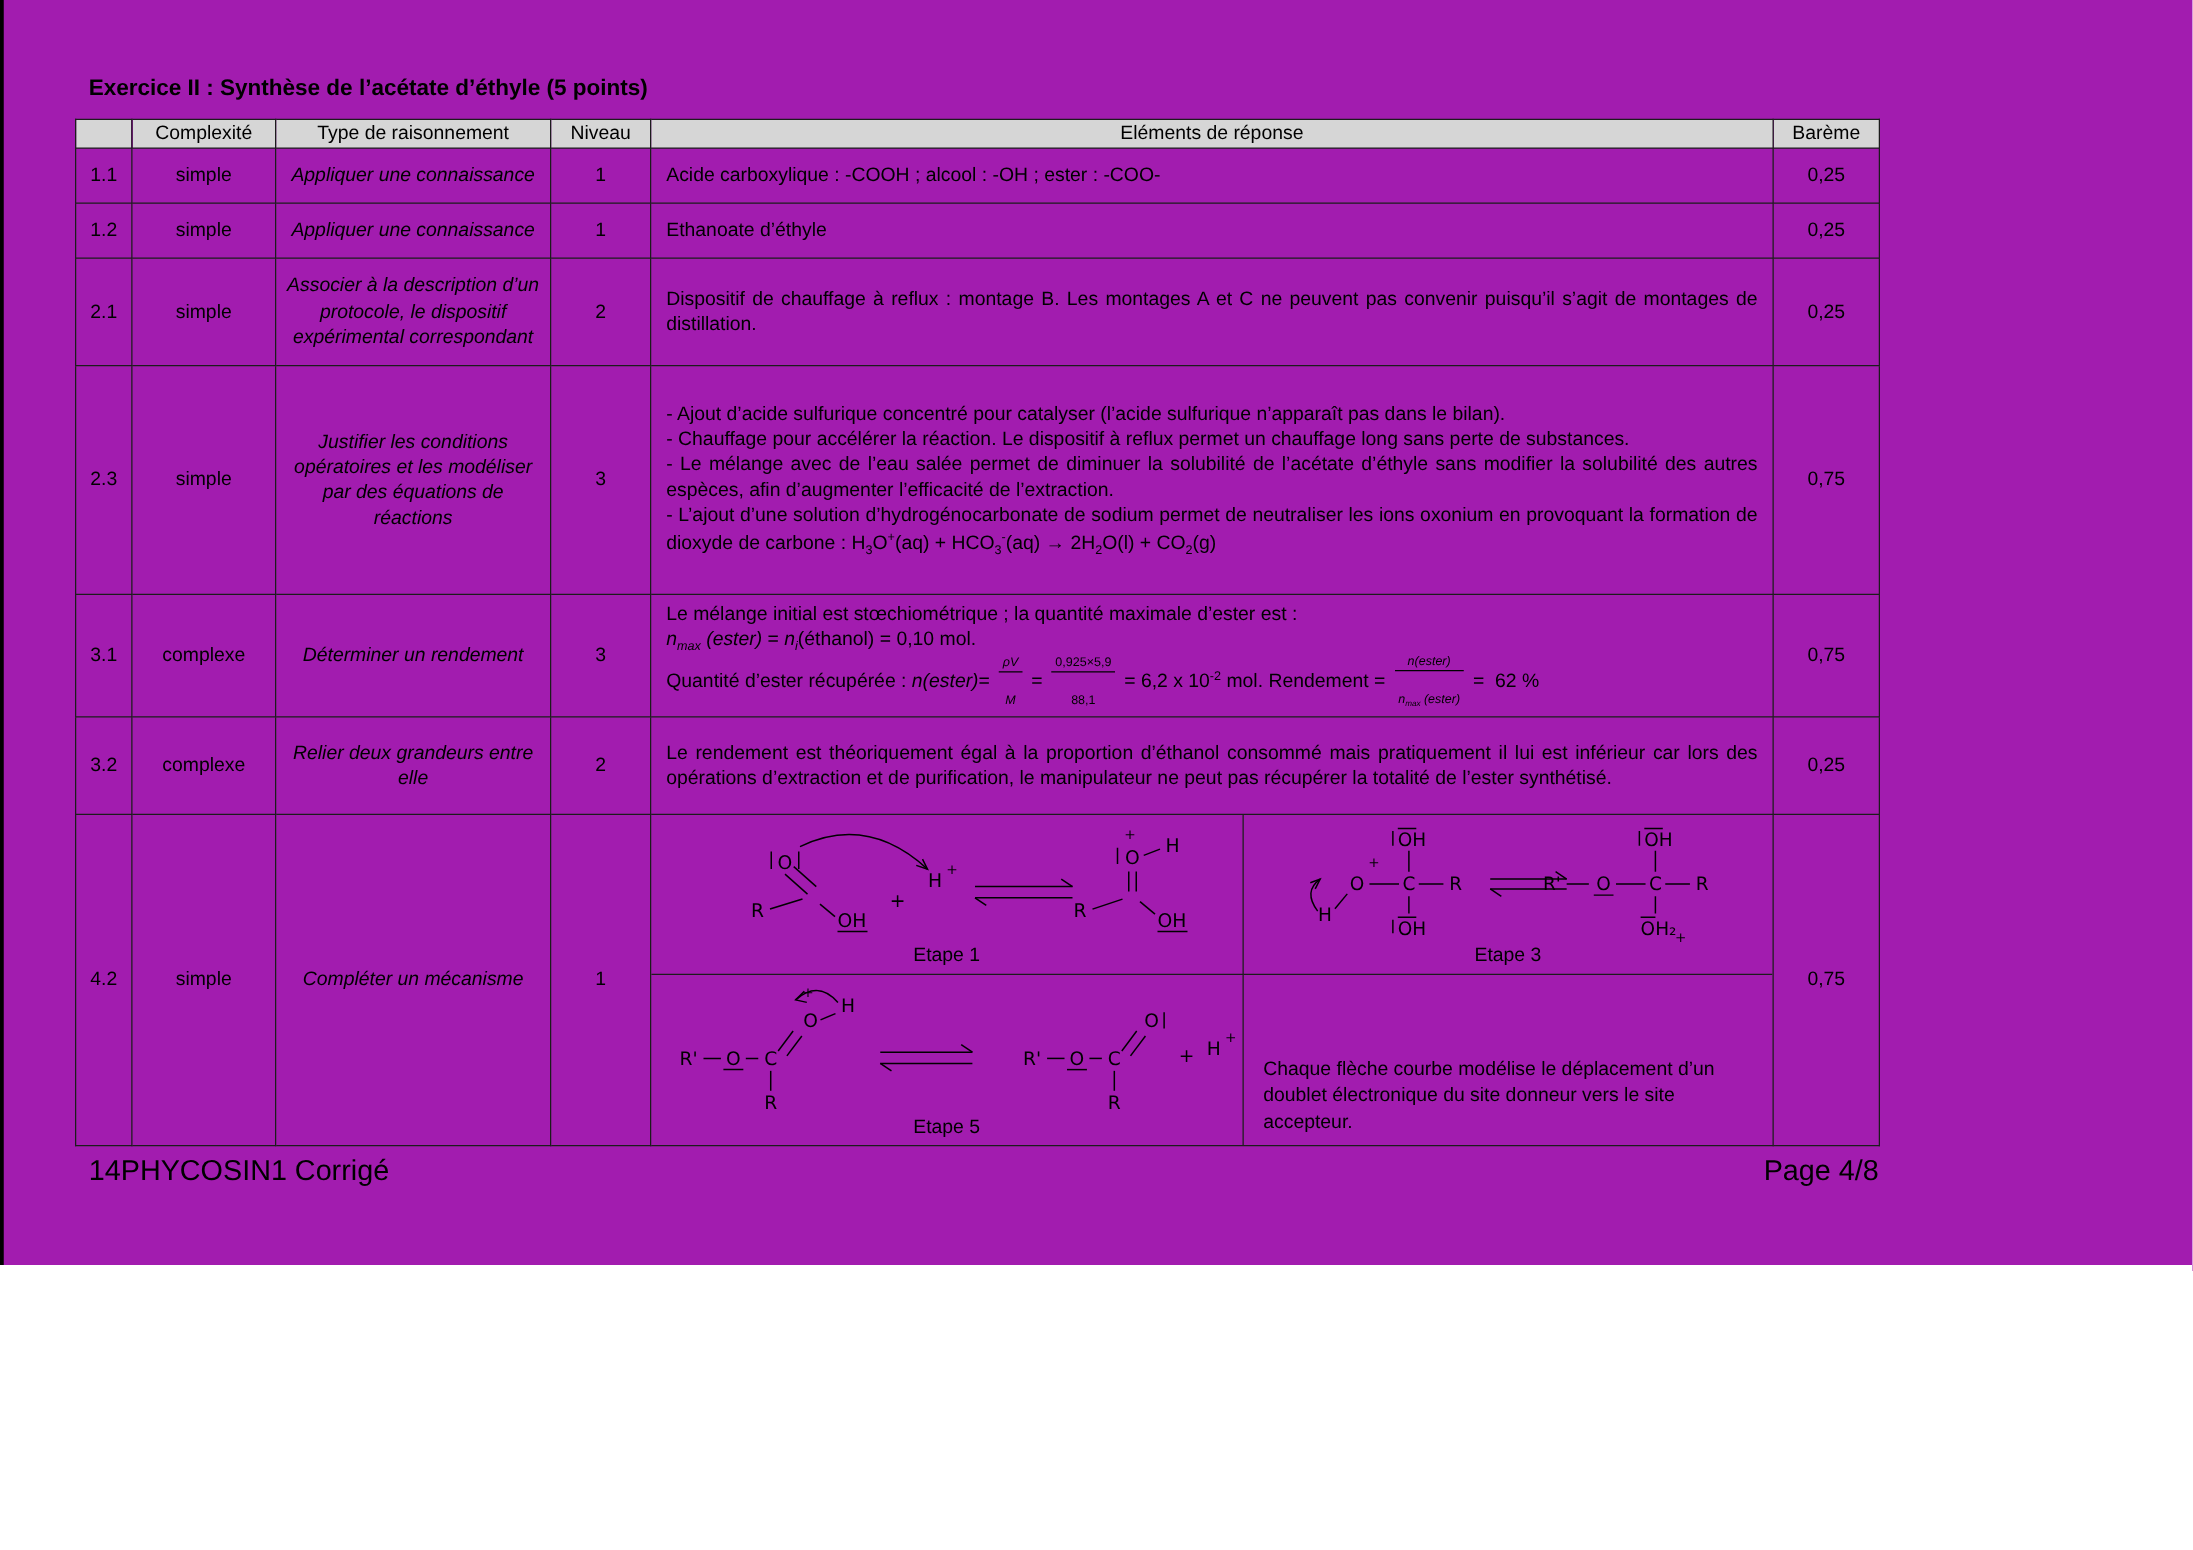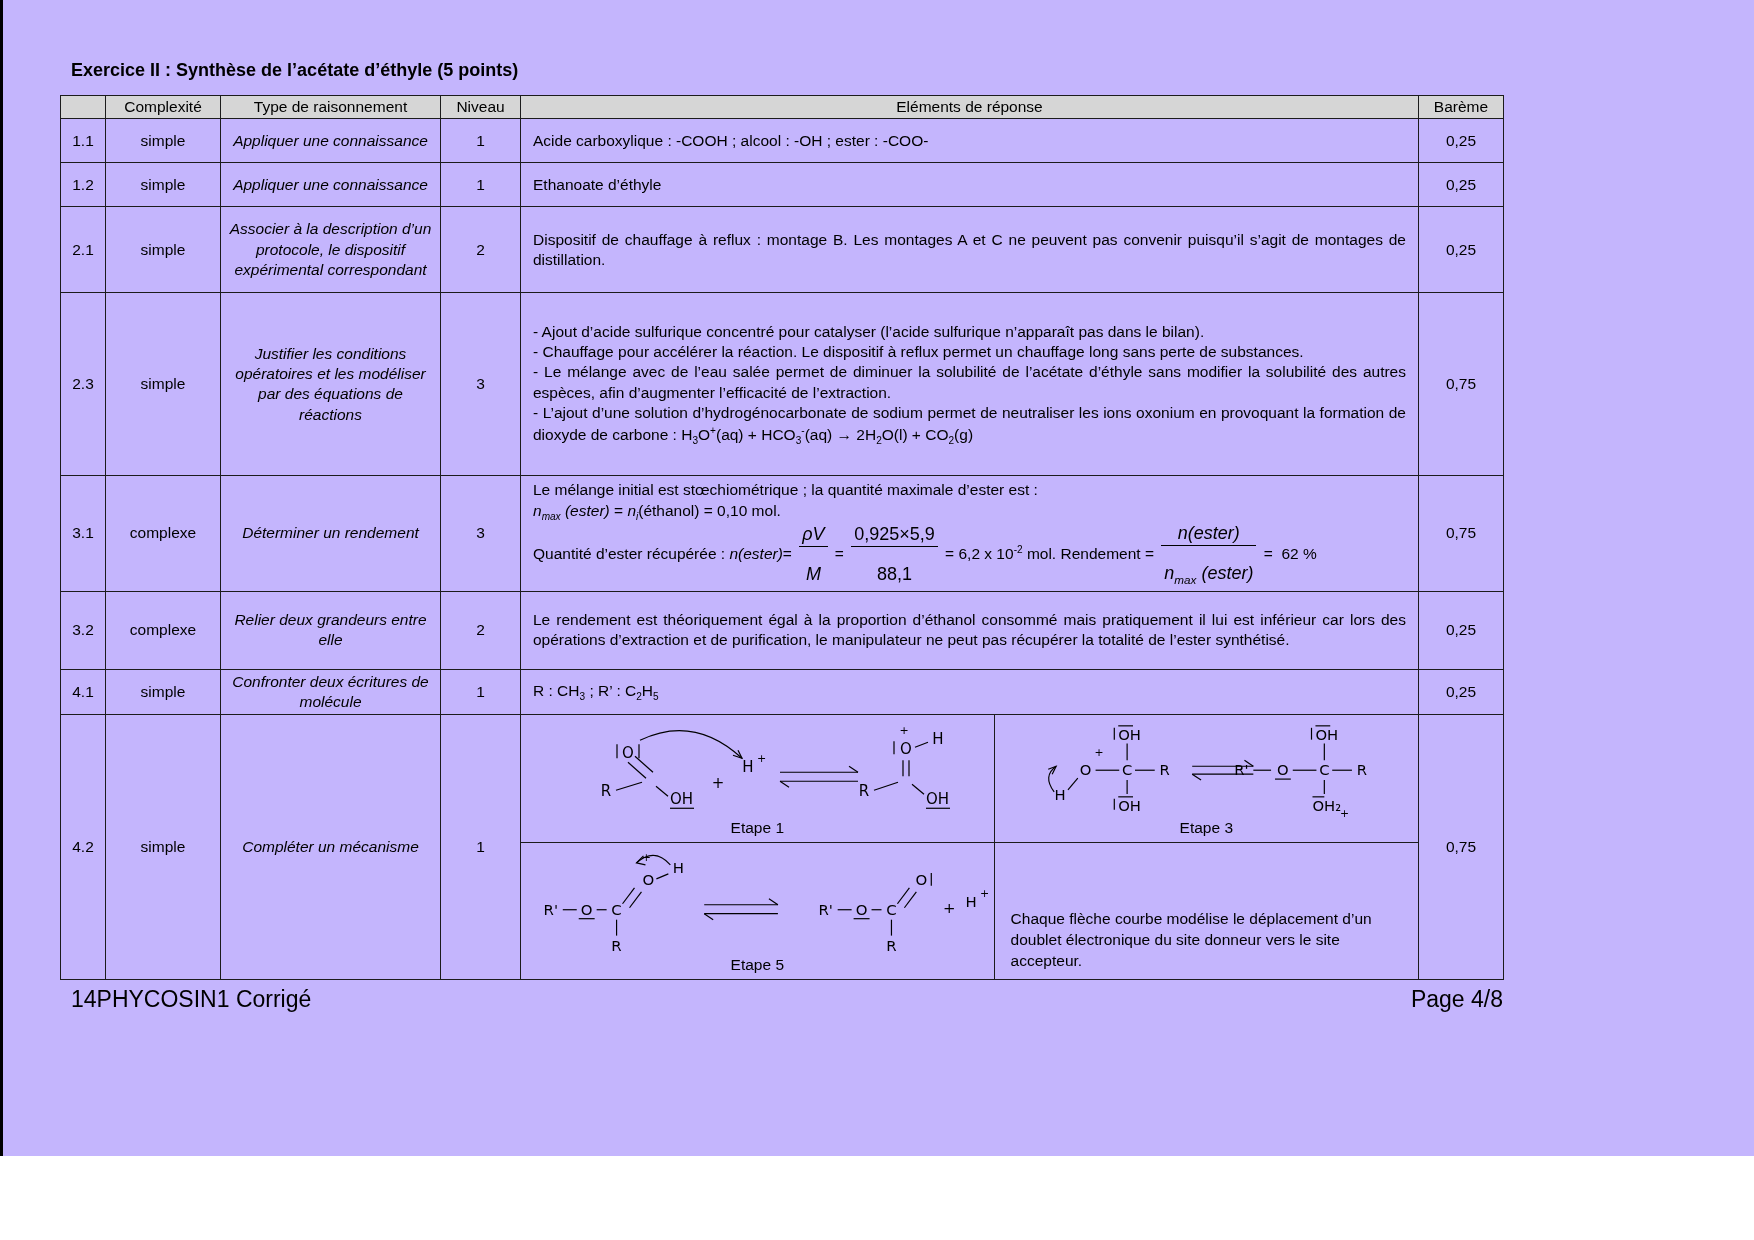--- a/index.html
+++ b/index.html
@@ -1,33 +1,33 @@
 <!DOCTYPE html>
 <html><head>
 <meta charset="utf-8">
 <style>
   * { box-sizing: border-box; }
   html,body { margin:0; padding:0; background:#ffffff; }
   body { font-family:"Liberation Sans","DejaVu Sans",sans-serif; color:#000; }
-  .page { width:1754px; height:1156px; position:relative; background:#c4b5fd; border-left:3px solid #000; overflow:hidden; }
+  .page { width:1754px; height:1012px; position:relative; background:#a21caf; border-left:3px solid #000; overflow:hidden; }
   .content { padding:60px 0 0 57px; }
   .title { font-weight:bold; font-size:18px; margin:0 0 14px 11px; }
 
   table.grid { border-collapse:collapse; table-layout:fixed; width:1443px; }
   .grid th, .grid td { border:1px solid #1c1c1c; font-size:15.5px; line-height:1.32; overflow:hidden; }
   .grid thead th { background:#d6d6d6; font-weight:normal; text-align:center; height:23px; padding:1px 4px; }
 
   .c-num, .c-complex, .c-level, .c-bareme { text-align:center; vertical-align:middle; padding:2px 4px; }
   .c-reason { text-align:center; vertical-align:middle; padding:2px 6px;font-style:italic; }
   .c-answer { text-align:justify; vertical-align:middle; padding:4px 12px; }
 
   .h44{height:44px} .h86{height:86px} .h67{height:67px} .h183{height:183px}
   .h98{height:98px} .h78{height:78px} .h42{height:42px} .h264{height:264px}
 
-  .frac { display:inline-flex; flex-direction:column; vertical-align:middle; text-align:center; font-size:18px; line-height:1.2; margin:0 3px;gap:17px; }
+  .frac { display:inline-flex; flex-direction:column; vertical-align:middle; text-align:center; font-size:10px; line-height:1.2; margin:0 3px;gap:17px; }
   .frac .top { border-bottom:1px solid #000; padding:0 3px; display:block; }
   .frac .bot { padding:0 3px; display:block; }
 
   sup { font-size:0.65em; } sub { font-size:0.65em; }
 
   .mech-cell { padding:0 !important; vertical-align:top; }
   .mech-grid { display:grid; grid-template-columns:52.8% 47.2%; grid-template-rows:128px 136px; width:100%; height:264px; }
   .mech-q { position:relative; display:flex; flex-direction:column; align-items:center; justify-content:flex-end; overflow:hidden; }
   .q1 { border-right:1px solid #1c1c1c; border-bottom:1px solid #1c1c1c; }
   .q3 { border-bottom:1px solid #1c1c1c; }
@@ -120,28 +120,20 @@
                 <span class="bot"><i>n<sub>max</sub> (ester)</i></span>
               </span> =&nbsp;&nbsp;62 %</td>
           <td class="c-bareme">0,75</td>
         </tr>
         <tr class="h78">
           <td class="c-num">3.2</td>
           <td class="c-complex">complexe</td>
           <td class="c-reason">Relier deux grandeurs entre elle</td>
           <td class="c-level">2</td>
           <td class="c-answer">Le rendement est théoriquement égal à la proportion d’éthanol consommé mais pratiquement il lui est inférieur car lors des opérations d’extraction et de purification, le manipulateur ne peut pas récupérer la totalité de l’ester synthétisé.</td>
-          <td class="c-bareme">0,25</td>
-        </tr>
-        <tr class="h42">
-          <td class="c-num">4.1</td>
-          <td class="c-complex">simple</td>
-          <td class="c-reason">Confronter deux écritures de molécule</td>
-          <td class="c-level">1</td>
-          <td class="c-answer">R : CH<sub>3</sub> ; R’ : C<sub>2</sub>H<sub>5</sub></td>
           <td class="c-bareme">0,25</td>
         </tr>
         <tr class="h264">
           <td class="c-num">4.2</td>
           <td class="c-complex">simple</td>
           <td class="c-reason">Compléter un mécanisme</td>
           <td class="c-level">1</td>
           <td class="c-answer mech-cell">
             <div class="mech-grid">
 

